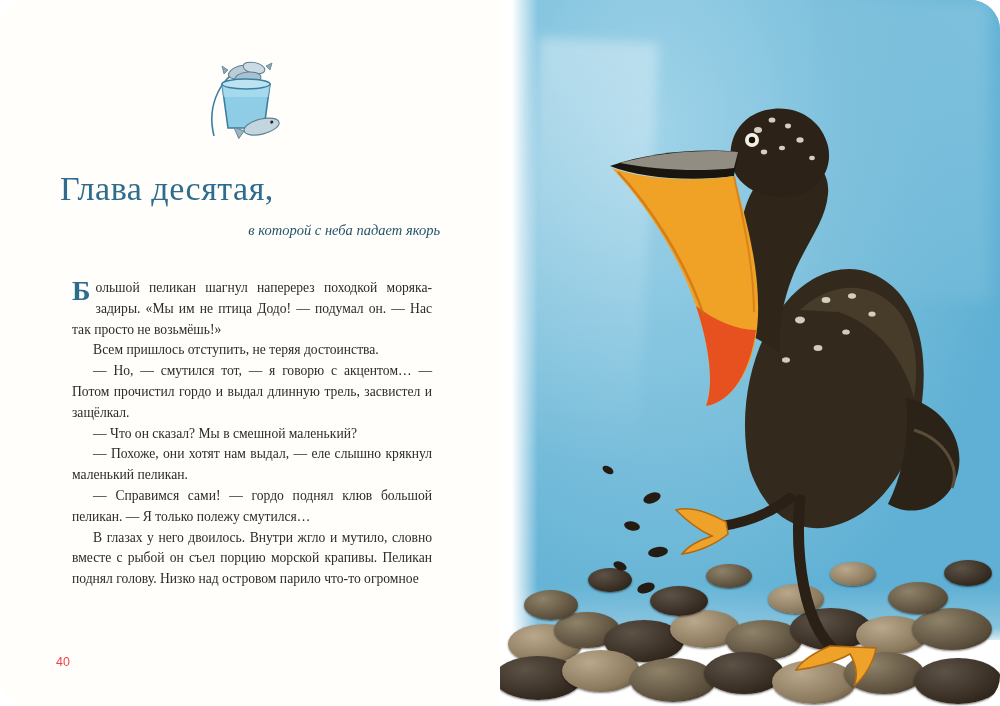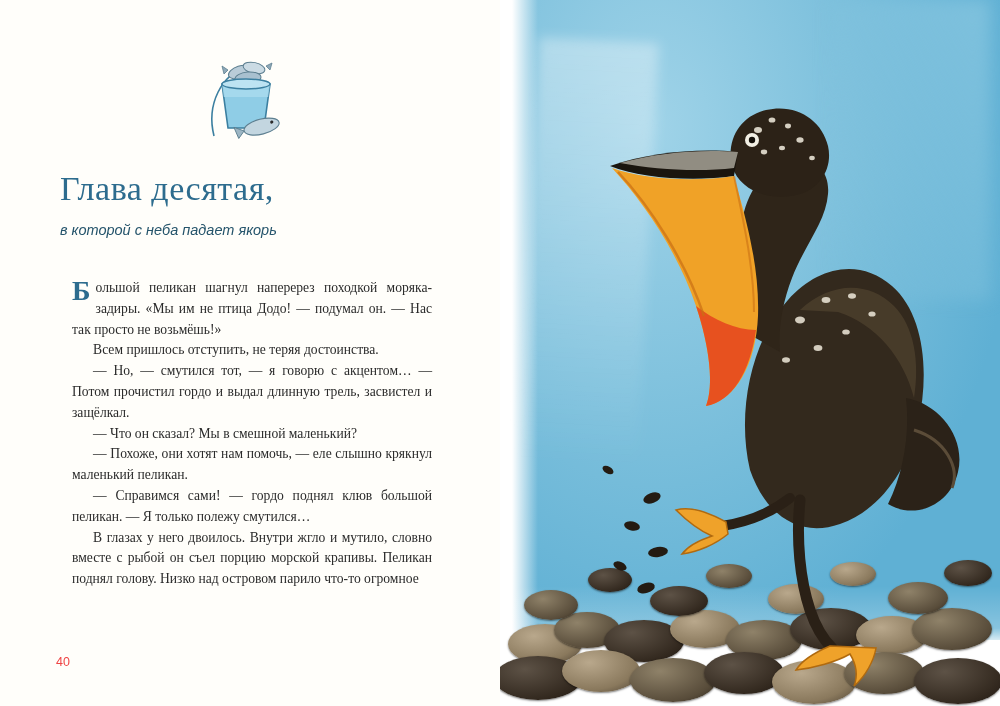--- a/index.html
+++ b/index.html
@@ -7,20 +7,21 @@
     padding: 0;
     background: #ffffff;
   }
   .page {
     position: relative;
     width: 1000px;
     height: 706px;
     background: #fdfdfb;
     overflow: hidden;
     font-family: "Liberation Serif", serif;
+    border-radius: 30px;
   }
 
   
   .left-page {
     position: absolute;
     left: 0; top: 0;
     width: 500px; height: 706px;
     background: #fffefa;
   }
 
@@ -38,22 +39,22 @@
     font-family: "Liberation Serif", serif;
     font-size: 34px;
     color: #2d6c8e;
     letter-spacing: 0.5px;
     white-space: nowrap;
   }
   .chapter-subtitle {
     position: absolute;
     left: 60px; top: 222px;
     width: 380px;
-    text-align: left;
-    font-family: Liberation Sans, sans-serif;
+    text-align: right;
+    font-family: Liberation Serif, serif;
     font-style: italic;
     font-size: 14.5px;
     color: #25546b;
   }
 
   .body-text {
     position: absolute;
     left: 72px; top: 278px;
     width: 360px;
     font-size: 13.6px;
@@ -188,21 +189,21 @@
     </div>
 
     <div class="chapter-title">Глава десятая,</div>
     <div class="chapter-subtitle">в которой с неба падает якорь</div>
 
     <div class="body-text">
       <p class="first"><span class="dropcap">Б</span><span>ольшой пеликан шагнул наперерез походкой моряка-задиры. «Мы им не птица Додо! — подумал он. — Нас так просто не возьмёшь!»</span></p>
       <p>Всем пришлось отступить, не теряя достоинства.</p>
       <p>— Но, — смутился тот, — я говорю с акцентом… — Потом прочистил гордо и выдал длинную трель, засвистел и защёлкал.</p>
       <p>— Что он сказал? Мы в смешной маленький?</p>
-      <p>— Похоже, они хотят нам помочь, — еле слышно крякнул маленький пеликан.</p>
+      <p>— Похоже, они хотят нам выдал, — еле слышно крякнул маленький пеликан.</p>
       <p>— Справимся сами! — гордо поднял клюв большой пеликан. — Я только полежу смутился…</p>
       <p>В глазах у него двоилось. Внутри жгло и мутило, словно вместе с рыбой он съел порцию морской крапивы. Пеликан поднял голову. Низко над островом парило что-то огромное</p>
     </div>
 
     <div class="folio">40</div>
   </div>
 
   <div class="right-page">
     <div class="sky">
       <div class="sky-brush-1"></div>

